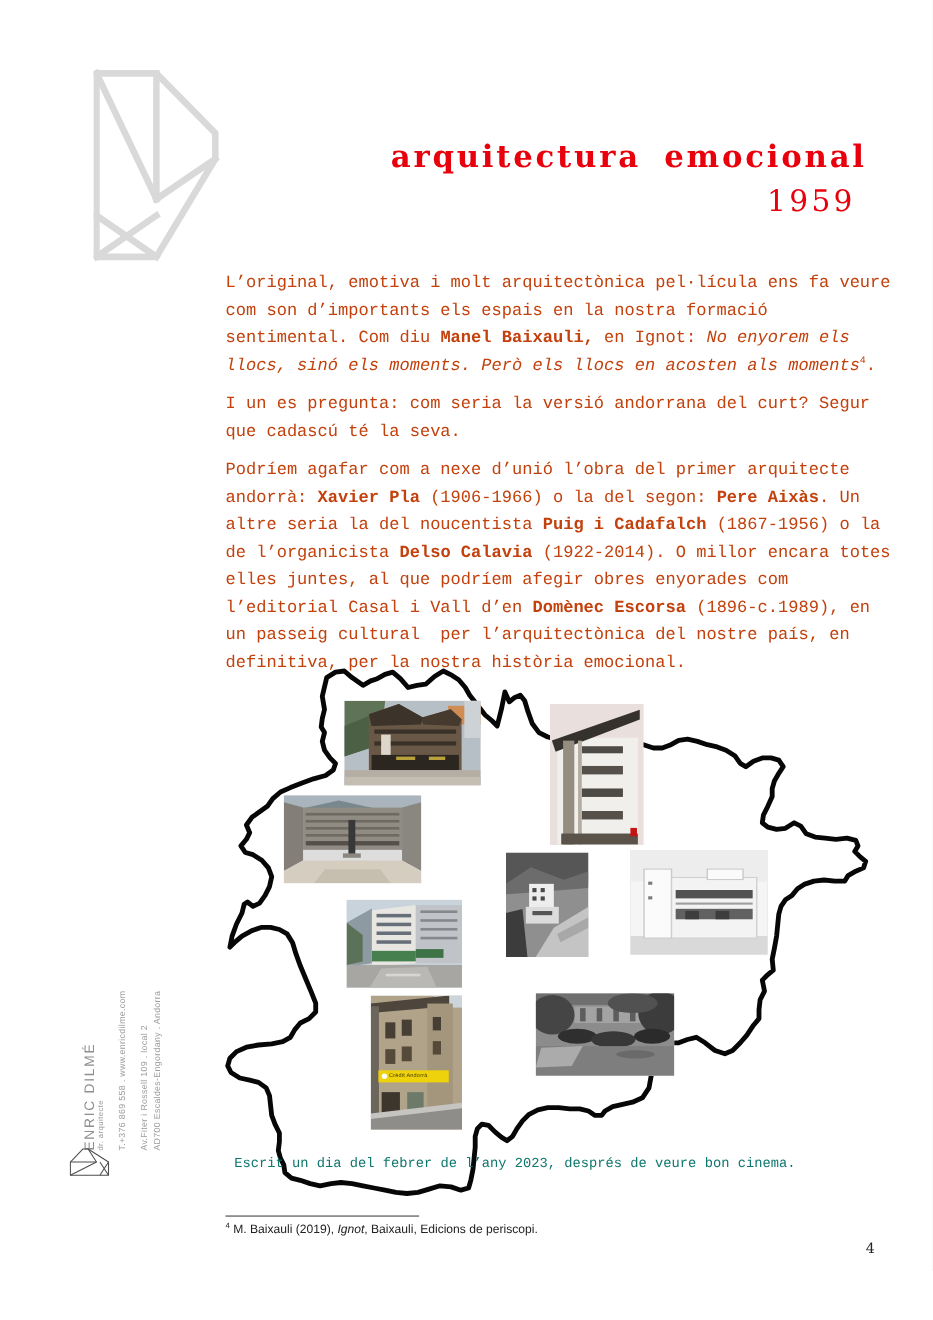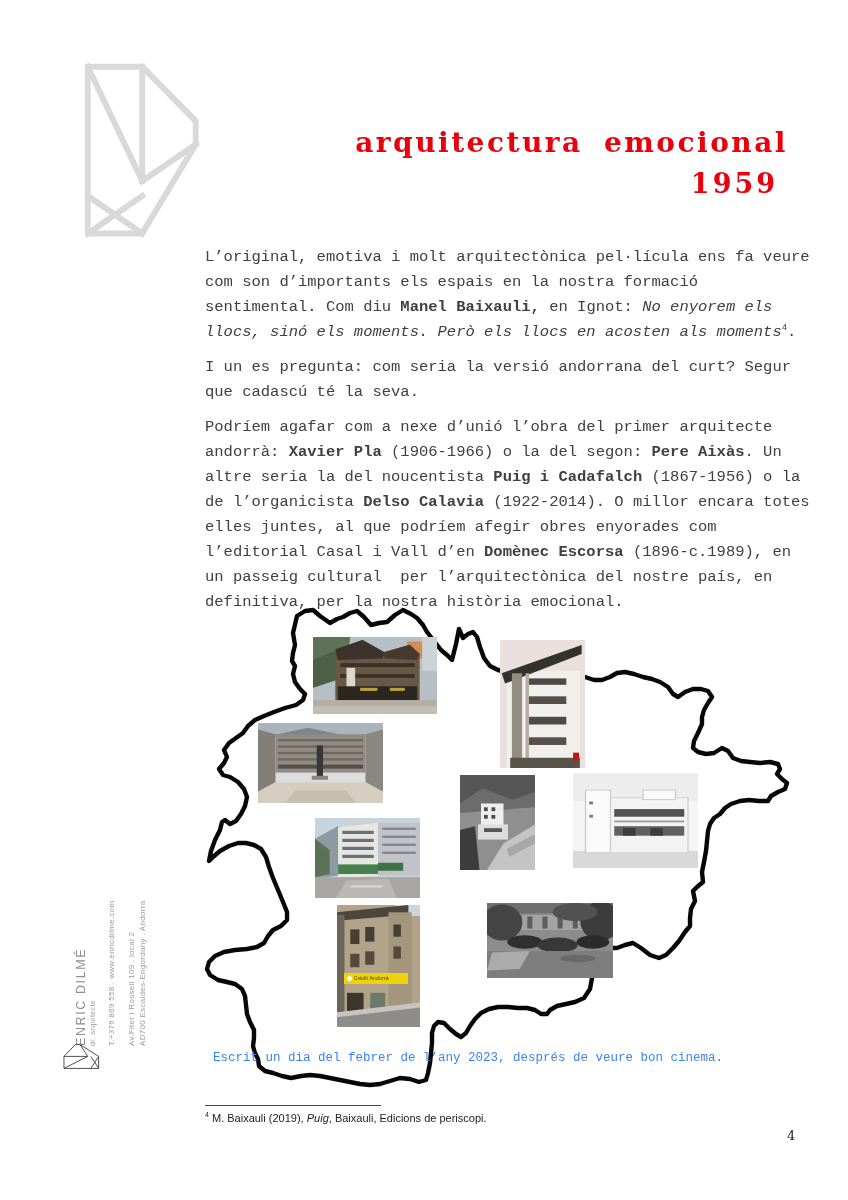--- a/index.html
+++ b/index.html
@@ -12,38 +12,38 @@
   
   .logo-big { position:absolute; left:85px; top:62px; width:118px; height:178px; }
   .title {
     position:absolute; right:60px; top:126px;
     font-family:"DejaVu Serif", serif; font-weight:bold;
     font-size:28px; letter-spacing:2.5px; word-spacing:9px;
     white-space:nowrap;
   }
   .year {
     position:absolute; right:70px; top:168px;
-    font-family:"DejaVu Serif", serif; font-weight:bold;
+    font-family:"DejaVu Serif", serif; font-weight:normal;
     font-size:27px; letter-spacing:3px;
   }
 
   
   .article {
     position:absolute; left:205px; top:245px; width:608px;
     font-family:"Liberation Mono", monospace;
-    font-size:15.5px; line-height:25px; color:#404040;
+    font-size:15.5px; line-height:25px; color:#c2410c;
     white-space:pre-wrap;
   }
   .article p { margin:0 0 10px 0; }
   .article sup { font-size:9px; line-height:0; }
 
   .closing-line {
     position:absolute; left:213px; top:1051px; z-index:6;
     font-family:"Liberation Mono", monospace;
-    font-size:12.5px; color:#3b82f6; white-space:nowrap;
+    font-size:12.5px; color:#0f766e; white-space:nowrap;
   }
 
   
   .map-wrap { position:absolute; left:195px; top:595px; width:615px; height:510px; z-index:2; }
   .map-wrap svg.outline { position:absolute; left:0; top:0; }
   .photo { position:absolute; overflow:hidden; background:#ddd; z-index:3; }
   .photo svg { display:block; width:100%; height:100%; }
   .pic1 { left:118px; top:42px;  width:124px; height:77px; }
   .pic2 { left:63px;  top:128px; width:125px; height:80px; }
   .pic3 { left:305px; top:45px;  width:85px;  height:128px; }
@@ -303,18 +303,18 @@
       <line x1="123" y1="5" x2="123" y2="127"></line>
       <line x1="63" y1="5" x2="123" y2="127"></line>
       <line x1="123" y1="127" x2="182" y2="88"></line>
       <line x1="63" y1="143" x2="123" y2="183"></line>
       <line x1="123" y1="143" x2="63" y2="183"></line>
     </g>
   </svg>
 
   <div class="footnote">
     <div class="footnote-rule"></div>
-    <div class="footnote-text"><sup>4</sup><span> M. Baixauli (2019), </span><i>Puig</i><span>, Baixauli, Edicions de periscopi.</span></div>
+    <div class="footnote-text"><sup>4</sup><span> M. Baixauli (2019), </span><i>Ignot</i><span>, Baixauli, Edicions de periscopi.</span></div>
   </div>
 
   <div class="page-number">4</div>
 
 </div>
 
 </body></html>

